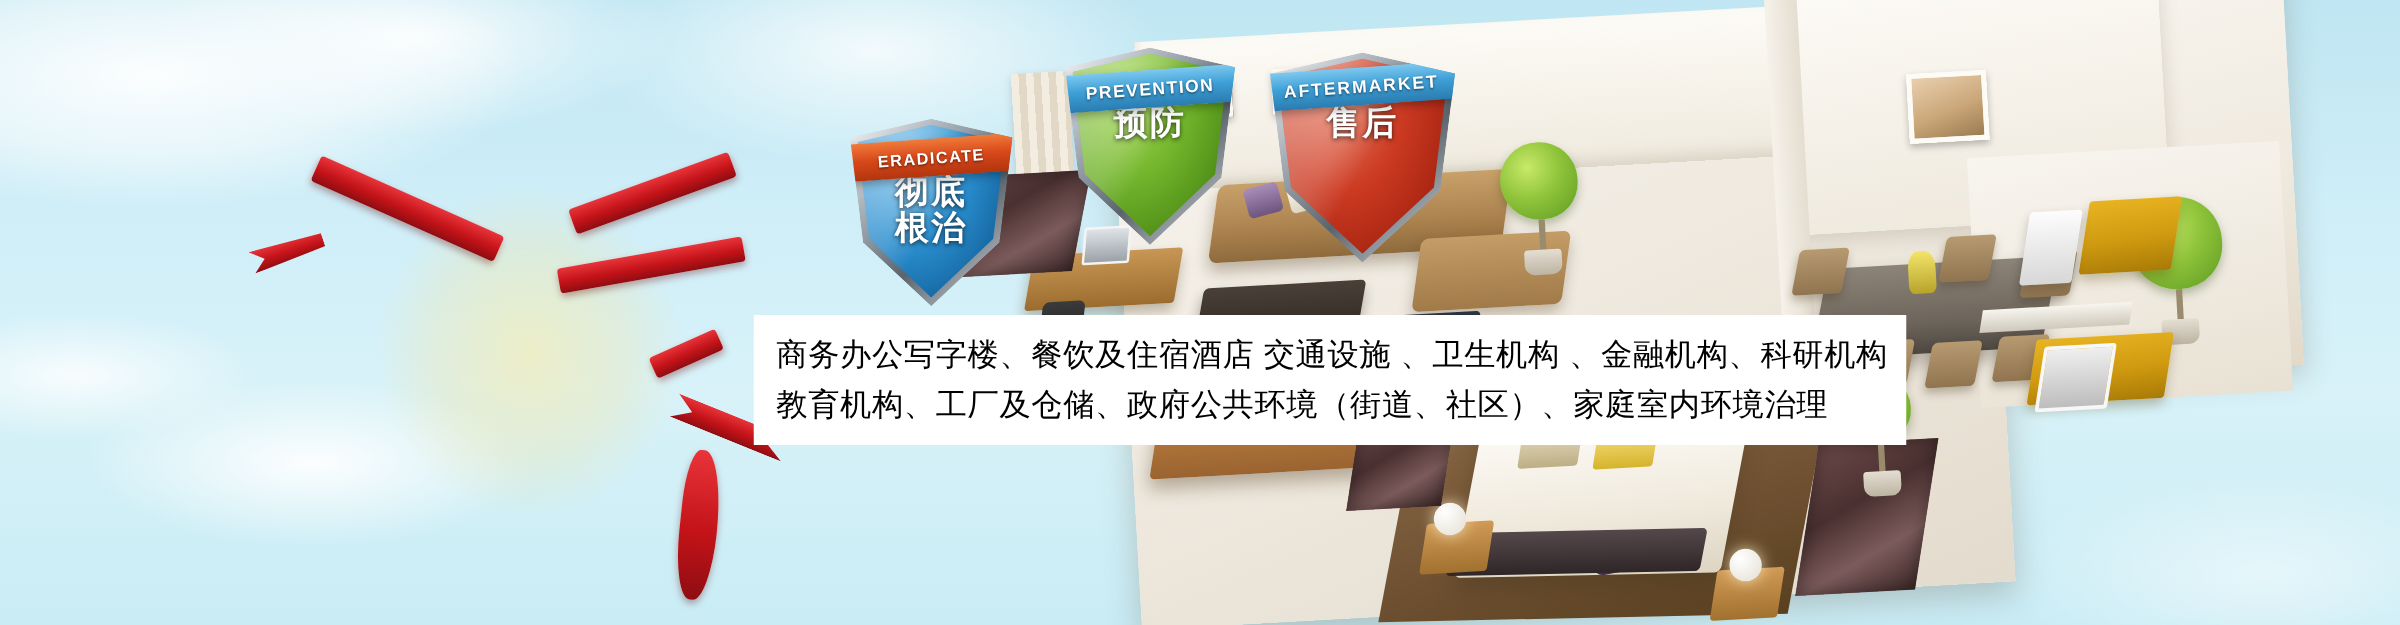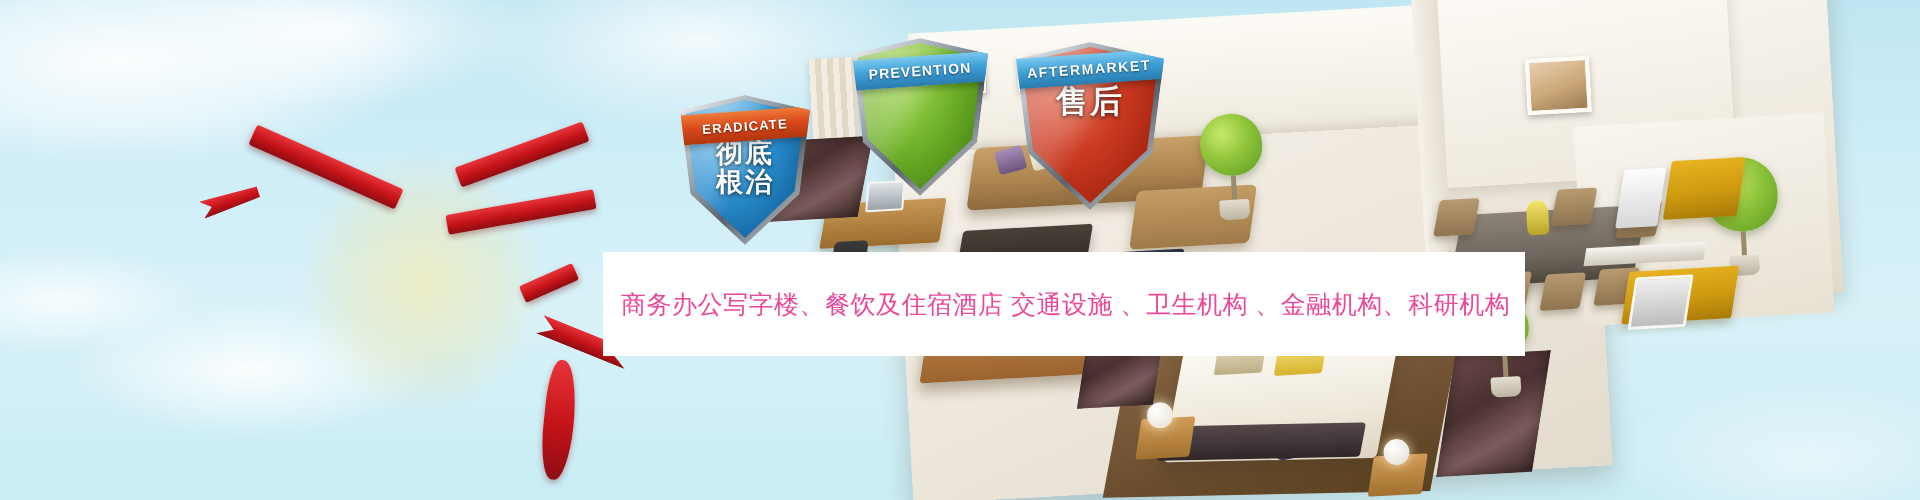--- a/index.html
+++ b/index.html
@@ -238,21 +238,21 @@
   .ribbon-wrap{position:absolute;background:linear-gradient(180deg,#e8343a 0%,#c31318 55%,#8e0d12 100%);box-shadow:0 3px 6px rgba(100,0,0,.35);}
 
   
   #text-panel{
     position:absolute;left:603px;top:252px;width:922px;height:104px;
     background:#ffffff;
     display:flex;flex-direction:column;justify-content:center;
     padding:0 18px;box-sizing:border-box;
   }
   #text-panel .line{
-    font-size:25px;color:#ec4899;line-height:1.62;
+    font-size:25px;color:#000000;line-height:1.62;
     white-space:nowrap;letter-spacing:.5px;
   }
 
   
   #headline{
     position:absolute;left:640px;top:364px;
     font-size:62px;font-weight:bold;color:#d8151b;
     letter-spacing:2px;white-space:nowrap;
     text-shadow:
       0 0 6px #ffffff, 0 0 6px #ffffff, 0 0 10px #ffffff,
@@ -368,35 +368,37 @@
       <div class="ribbon ribbon-orange" style="top:16px;">ERADICATE</div>
     </div>
   </div>
 
   <div class="shield" style="left:852px;top:38px;">
     <div class="shield-body" style="width:136px;height:158px;">
       <div class="shield-rim"></div>
       <div class="shield-face face-green"></div>
       <div class="shield-gloss"></div>
       <div class="shield-cn" style="top:46px;">
+        <div>预防</div>
       </div>
       <div class="ribbon ribbon-blue" style="top:18px;width:168px;font-size:14px;">PREVENTION</div>
     </div>
   </div>
 
   <div class="shield" style="left:1016px;top:42px;">
     <div class="shield-body" style="width:148px;height:168px;">
       <div class="shield-rim"></div>
       <div class="shield-face face-red"></div>
       <div class="shield-gloss"></div>
-      <div class="shield-cn" style="top:42px;font-size:32px;">
+      <div class="shield-cn" style="top:42px;font-size:27px;">
         <div>售后</div>
       </div>
       <div class="ribbon ribbon-blue" style="top:12px;width:182px;left:-18px;font-size:14px;letter-spacing:1.6px;">AFTERMARKET</div>
     </div>
   </div>
 
   <div id="text-panel">
     <div class="line">商务办公写字楼、餐饮及住宿酒店 交通设施 、卫生机构 、金融机构、科研机构</div>
+    <div class="line">教育机构、工厂及仓储、政府公共环境（街道、社区）、家庭室内环境治理</div>
   </div>
 
 
 </div>
 
 </body></html>

